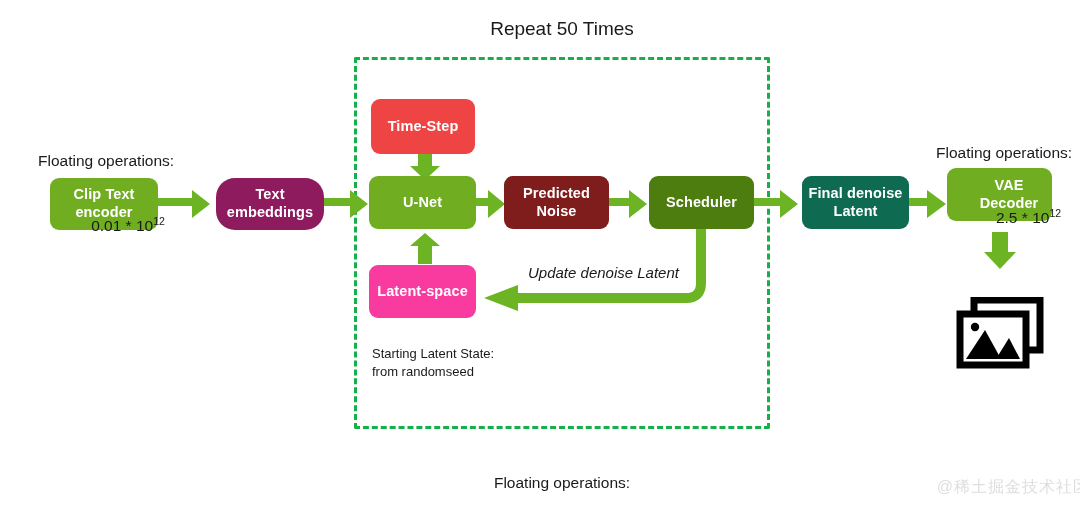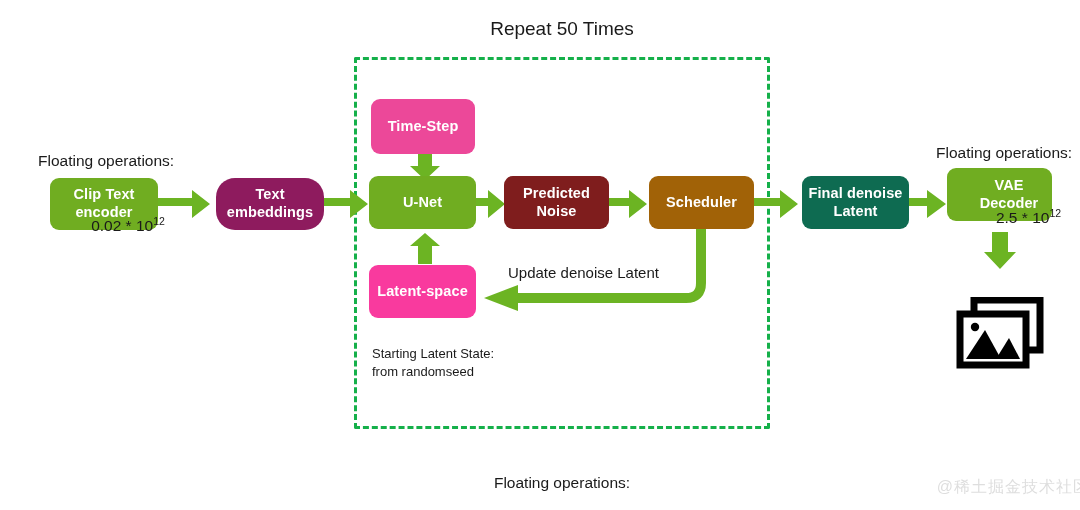--- a/index.html
+++ b/index.html
@@ -79,74 +79,74 @@
 
 <div id="stage">
 
   <div class="title" id="title" style="left:330px;top:18px;width:416px;">Repeat 50 Times</div>
 
   <div id="repeat-frame" style="left:330px;top:57px;width:416px;height:372px;"></div>
 
   <div class="txt" style="left:14px;top:130px;width:180px;">
     <div>Floating operations:</div>
     <div style="text-align:center;">
-      <span>0.02 * 10</span><sup>12</sup>
+      <span>0.01 * 10</span><sup>12</sup>
     </div>
   </div>
 
   <div class="txt" style="left:912px;top:122px;width:185px;">
     <div>Floating operations:</div>
     <div style="text-align:center;">
       <span>2.5 * 10</span><sup>12</sup>
     </div>
   </div>
 
   <div class="txt center" style="left:398px;top:452px;width:280px;">
     <div>Floating operations:</div>
     
   </div>
 
   <div class="txt" style="left:348px;top:345px;width:260px;font-size:13px;line-height:1.42;"><span style="display:block">Starting Latent State:</span><span style="display:block">from randomseed</span></div>
 
-  <div class="txt" style="left:484px;top:263px;width:230px;font-size:15px;">Update denoise Latent</div>
+  <div class="txt" style="left:504px;top:263px;width:230px;font-size:15px;font-style:italic;">Update denoise Latent</div>
 
   <div class="node" id="node-clip-text-encoder" style="left:26px;top:178px;width:108px;height:52px;background:#70ad21;">
     <span>
         <span style="display:block">Clip Text</span>
         <span style="display:block">encoder</span>
       </span>
   </div>
 
   <div class="node" id="node-text-embeddings" style="left:192px;top:178px;width:108px;height:52px;background:#8e1b5e;border-radius:19px;">
     <span>
         <span style="display:block">Text</span>
         <span style="display:block">embeddings</span>
       </span>
   </div>
 
-  <div class="node" id="node-time-step" style="left:347px;top:99px;width:104px;height:55px;background:#ec4899;">
+  <div class="node" id="node-time-step" style="left:347px;top:99px;width:104px;height:55px;background:#ef4444;">
     <span>Time-Step</span>
   </div>
 
   <div class="node" id="node-u-net" style="left:345px;top:176px;width:107px;height:53px;background:#70ad21;justify-content:center;">
     <span>U-Net</span>
   </div>
 
   <div class="node" id="node-latent-space" style="left:345px;top:265px;width:107px;height:53px;background:#f93a9e;">
     <span>Latent-space</span>
   </div>
 
   <div class="node" id="node-predicted-noise" style="left:480px;top:176px;width:105px;height:53px;background:#7f1d1d;">
     <span>
         <span style="display:block">Predicted</span>
         <span style="display:block">Noise</span>
       </span>
   </div>
 
-  <div class="node" id="node-scheduler" style="left:625px;top:176px;width:105px;height:53px;background:#a16207;">
+  <div class="node" id="node-scheduler" style="left:625px;top:176px;width:105px;height:53px;background:#4d7c0f;">
     <span>Scheduler</span>
   </div>
 
   <div class="node" id="node-final-denoise-latent" style="left:778px;top:176px;width:107px;height:53px;background:#0e6b51;">
     <span>
         <span style="display:block">Final denoise</span>
         <span style="display:block">Latent</span>
       </span>
   </div>
 

